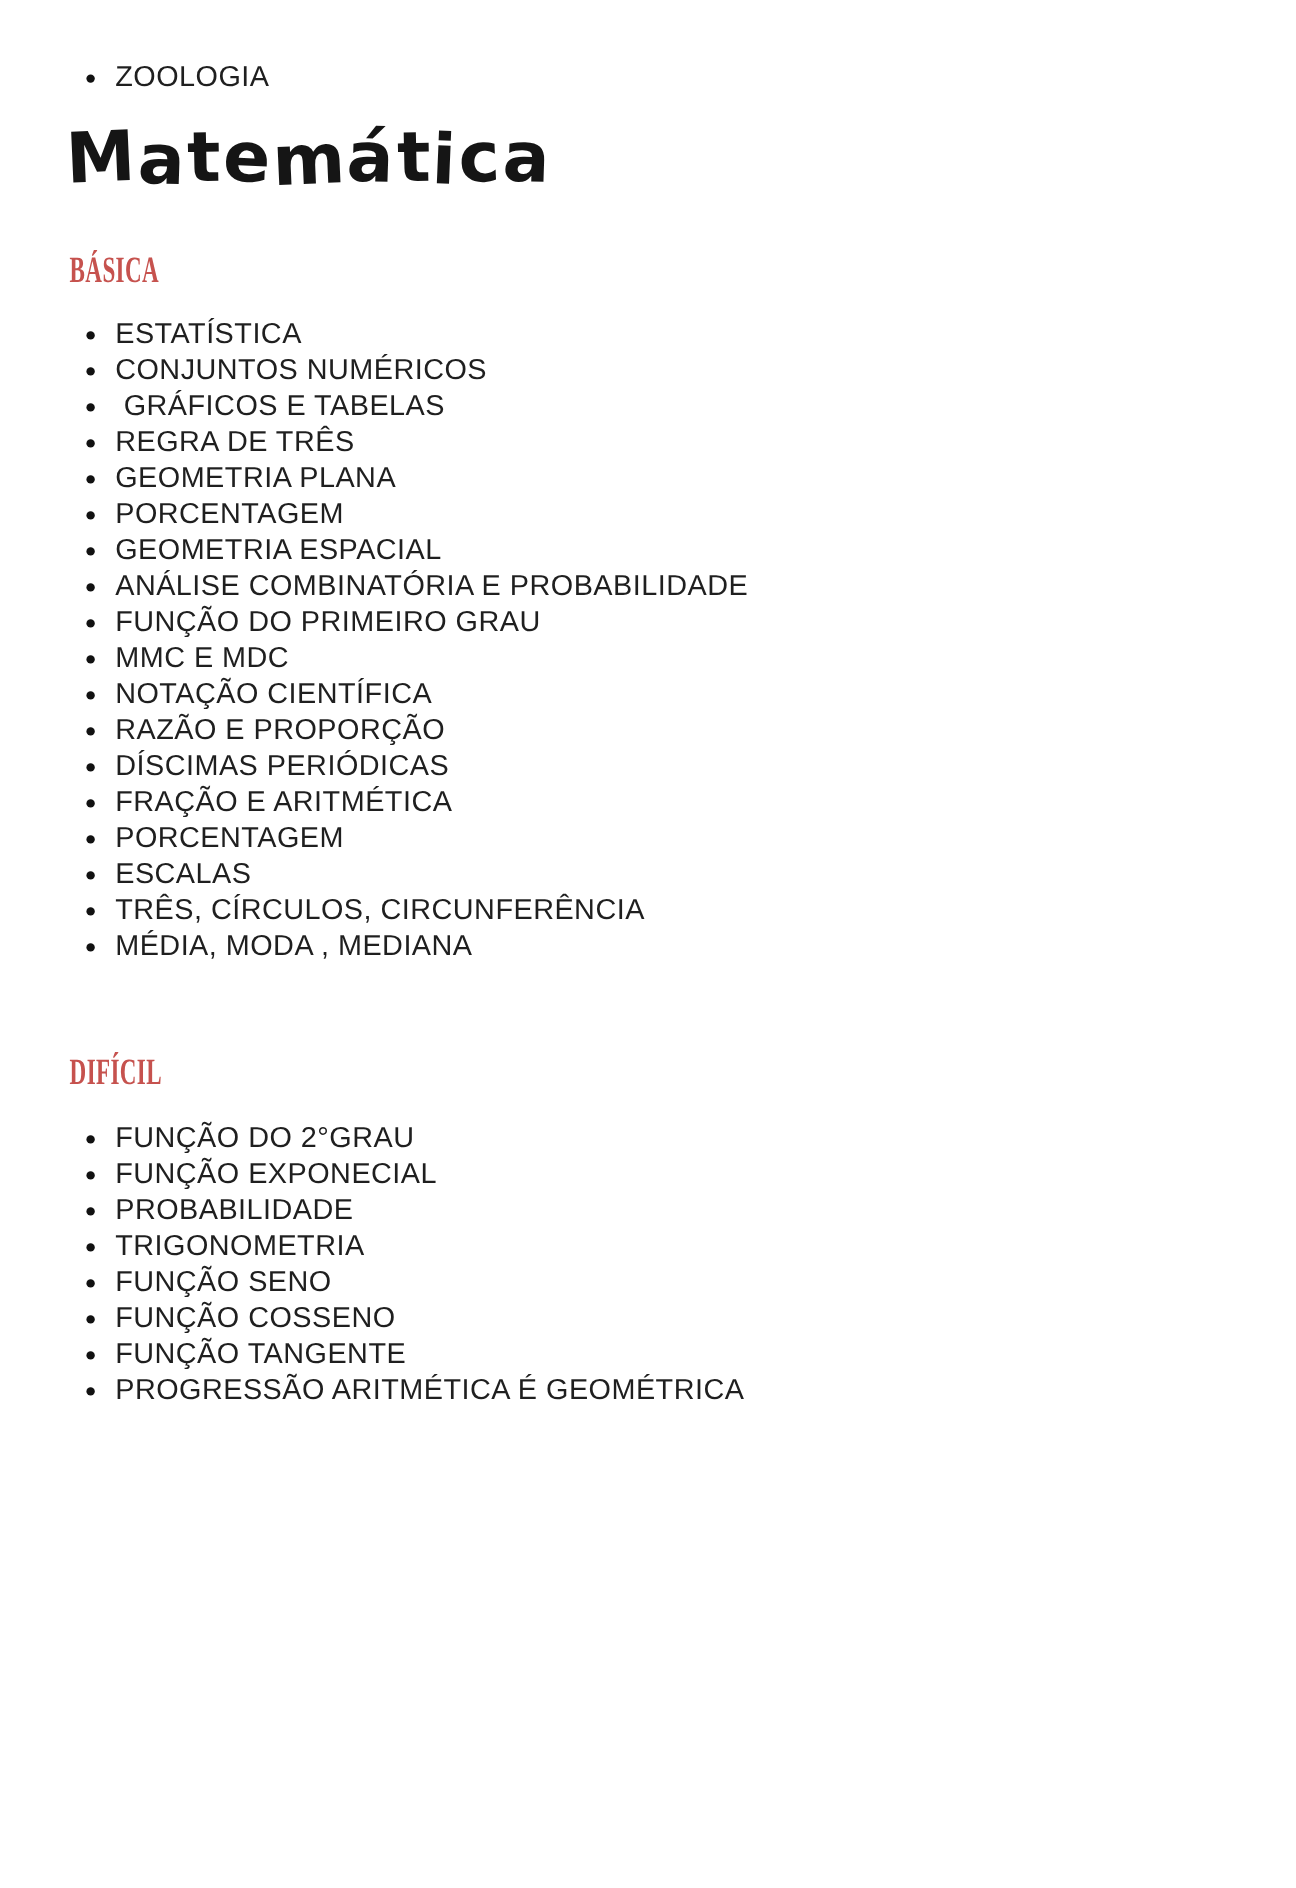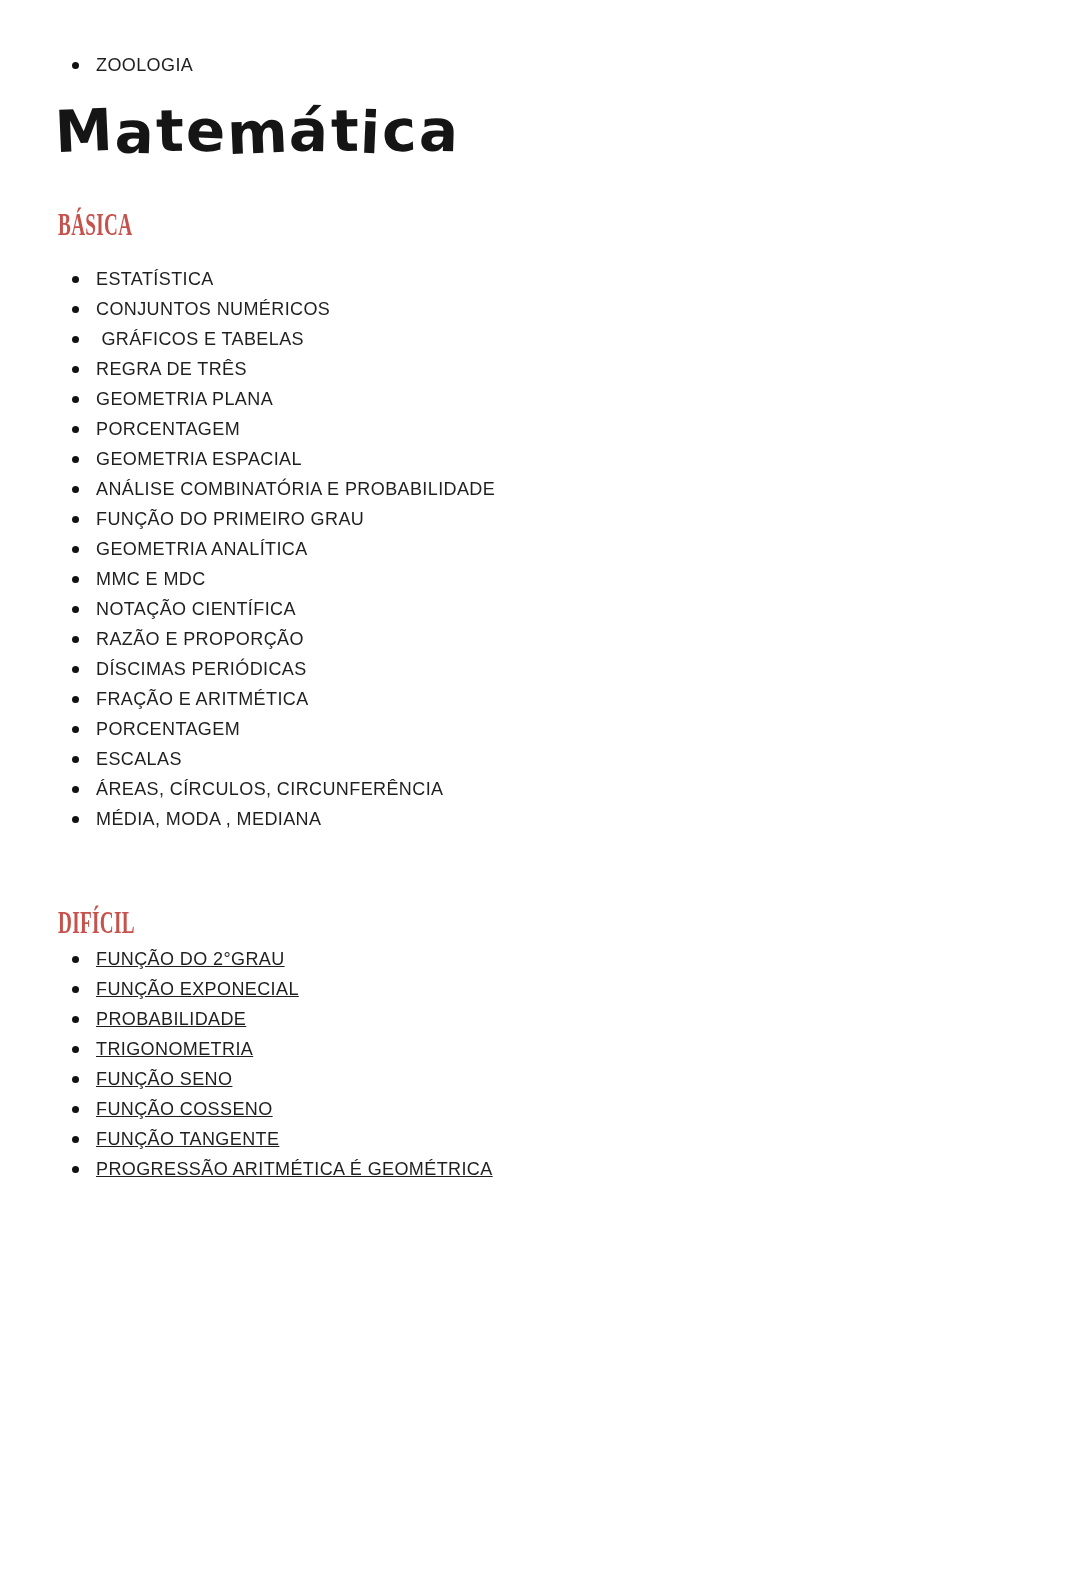--- a/index.html
+++ b/index.html
@@ -33,21 +33,21 @@
   .bullet {
     width: 7px;
     height: 7px;
     border-radius: 50%;
     background: var(--bullet);
     flex: 0 0 7px;
     margin-right: 17px;
     margin-top: 1px;
   }
   .item-text {
-    font-size: 18px;
+    font-size: 24px;
     letter-spacing: 0.4px;
     white-space: pre-wrap;
     color: var(--text);
   }
   .top-list { margin-top: 50px; }
   .doc-title {
     margin: 16px 0 0 55px;
     font-family: "DejaVu Sans", sans-serif;
     font-weight: bold;
     font-size: 58px;
@@ -64,21 +64,21 @@
     font-size: 31px;
     line-height: 34px;
     letter-spacing: 0.5px;
     transform: scaleX(0.62);
     transform-origin: left center;
     white-space: nowrap;
   }
   .heading-basica { margin-top: 40px; }
   .list-basica { margin-top: 22px; }
   .heading-dificil { margin-top: 72px; }
-  .list-dificil { margin-top: 4px; text-decoration: underline; }
+  .list-dificil { margin-top: 24px; }
 </style>
 </head>
 <body>
 
 <div class="page">
 
   <ul class="doc-list top-list">
     <li class="doc-item">
       <span class="bullet"></span>
       <span class="item-text">ZOOLOGIA</span>
@@ -121,24 +121,20 @@
       <li class="doc-item">
           <span class="bullet"></span>
           <span class="item-text">ANÁLISE COMBINATÓRIA E PROBABILIDADE</span>
         </li>
       <li class="doc-item">
           <span class="bullet"></span>
           <span class="item-text">FUNÇÃO DO PRIMEIRO GRAU</span>
         </li>
       <li class="doc-item">
           <span class="bullet"></span>
-          <span class="item-text">GEOMETRIA ANALÍTICA</span>
-        </li>
-      <li class="doc-item">
-          <span class="bullet"></span>
           <span class="item-text">MMC E MDC</span>
         </li>
       <li class="doc-item">
           <span class="bullet"></span>
           <span class="item-text">NOTAÇÃO CIENTÍFICA</span>
         </li>
       <li class="doc-item">
           <span class="bullet"></span>
           <span class="item-text">RAZÃO E PROPORÇÃO</span>
         </li>
@@ -153,21 +149,21 @@
       <li class="doc-item">
           <span class="bullet"></span>
           <span class="item-text">PORCENTAGEM</span>
         </li>
       <li class="doc-item">
           <span class="bullet"></span>
           <span class="item-text">ESCALAS</span>
         </li>
       <li class="doc-item">
           <span class="bullet"></span>
-          <span class="item-text">ÁREAS, CÍRCULOS, CIRCUNFERÊNCIA</span>
+          <span class="item-text">TRÊS, CÍRCULOS, CIRCUNFERÊNCIA</span>
         </li>
       <li class="doc-item">
           <span class="bullet"></span>
           <span class="item-text">MÉDIA, MODA , MEDIANA</span>
         </li>
     </ul>
   </section>
 
   <section>
     <h2 class="section-heading heading-dificil">DIFÍCIL</h2>

